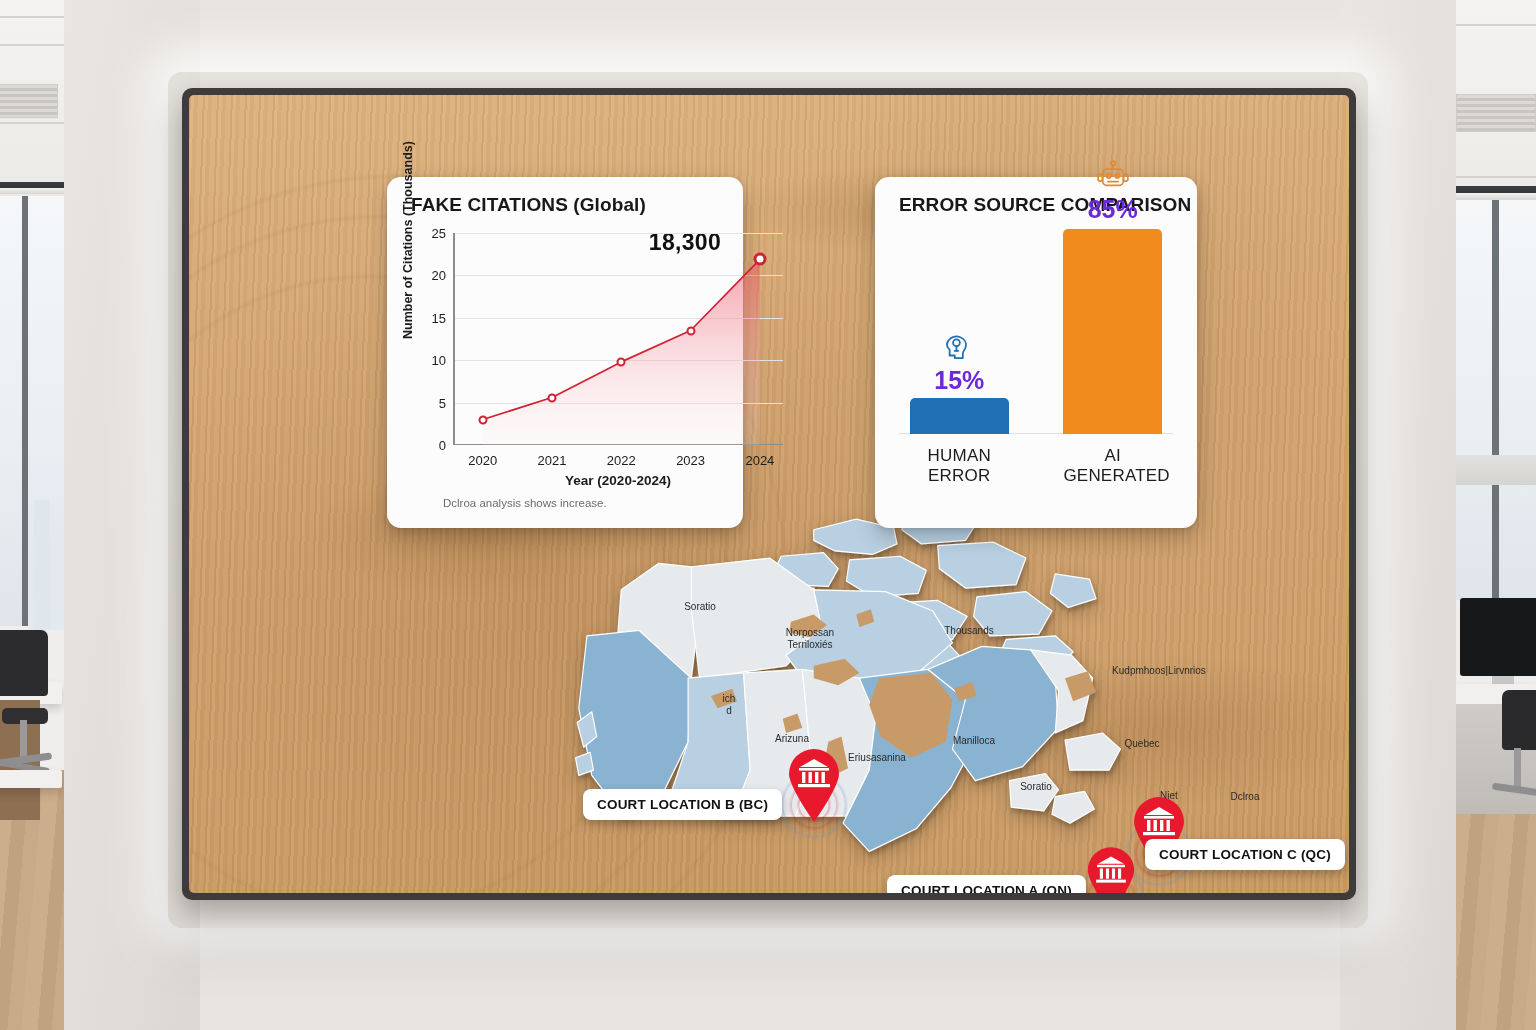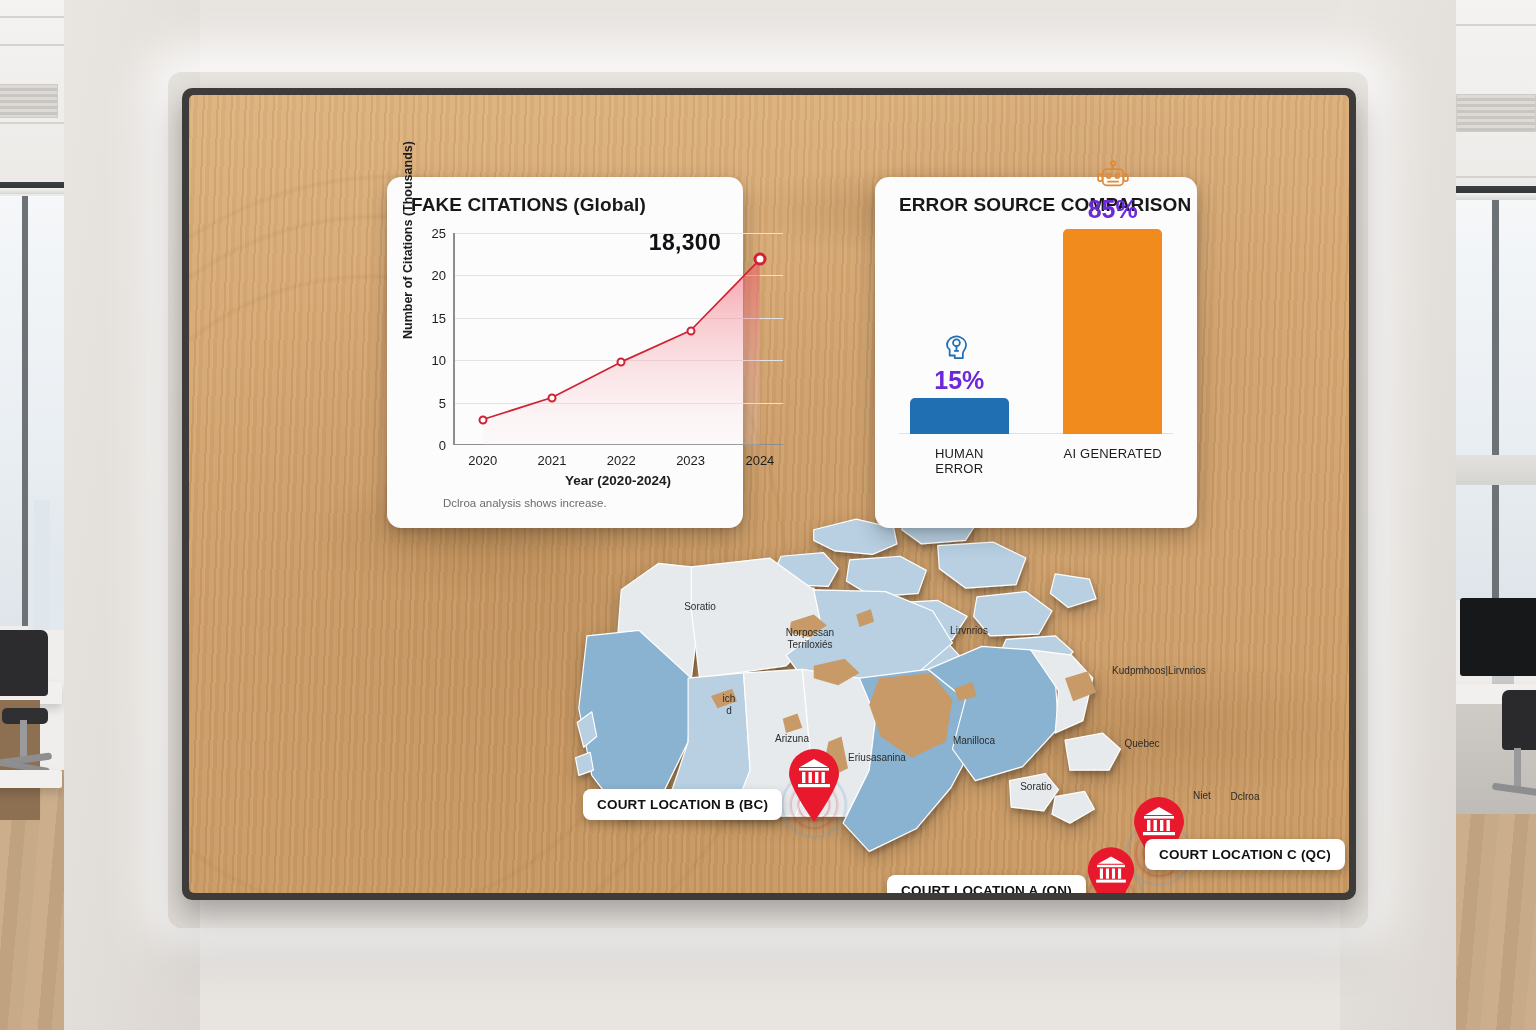--- a/index.html
+++ b/index.html
@@ -134,21 +134,21 @@
   .bc-base { position:absolute; left:0; right:0; bottom:42px; height:1.5px; background:#e0e0e0; }
   .bc-col { position:absolute; bottom:42px; width:36%; }
   .bc-bar { position:absolute; left:0; right:0; bottom:0; border-radius:5px 5px 0 0; }
   .bc-pct {
     position:absolute; left:0; right:0; text-align:center;
     font-size:25px; font-weight:bold; color:#6d28d9;
   }
   .bc-icon { position:absolute; left:0; right:0; display:flex; justify-content:center; }
   .bc-cat {
     position:absolute; left:0; right:0; top:100%; margin-top:12px; text-align:center;
-    font-size:13px; color:#1c1c1c; letter-spacing:.2px;
+    font-size:17px; color:#1c1c1c; letter-spacing:.2px;
   }
 
   
   .map-wrap { position:absolute; left:380px; top:410px; width:620px; height:380px; }
   .map-svg { position:absolute; inset:0; width:100%; height:100%;
              filter:drop-shadow(0 6px 9px rgba(0,0,0,.22)); }
   .map-label {
     position:absolute; transform:translate(-50%,-50%);
     font-size:10px; color:#2b2b2b; white-space:nowrap; pointer-events:none;
     font-family:"Liberation Sans", sans-serif;
@@ -301,29 +301,29 @@
           <path fill="#c79a68" stroke="none" d="M472 208 L494 200 L500 216 L478 222 Z"></path>
 
           <path fill="#c79a68" stroke="none" d="M380 196 L444 190 L470 220 L462 268 L420 286 L382 262 L368 226 Z"></path>
 
           <path fill="#c79a68" stroke="none" d="M608 196 L636 188 L646 212 L618 222 Z"></path>
         </g>
       </svg>
 
       <div class="map-label" style="left:131px;top:101px;">Soratio</div>
       <div class="map-label two" style="left:241px;top:133px;">Norpossan<br>Terriloxiés</div>
-      <div class="map-label" style="left:400px;top:125px;">Lirvnrios</div>
+      <div class="map-label" style="left:400px;top:125px;">Thousands</div>
       <div class="map-label" style="left:590px;top:165px;">Kudpmhoos|Lirvnrios</div>
       <div class="map-label two" style="left:160px;top:199px;">ich<br>d</div>
       <div class="map-label" style="left:223px;top:233px;">Arizuna</div>
       <div class="map-label" style="left:308px;top:252px;">Eriusasanina</div>
       <div class="map-label" style="left:405px;top:235px;">Manilloca</div>
       <div class="map-label" style="left:573px;top:238px;">Quebec</div>
       <div class="map-label" style="left:467px;top:281px;">Soratio</div>
-      <div class="map-label" style="left:633px;top:290px;">Niet</div>
+      <div class="map-label" style="left:600px;top:290px;">Niet</div>
       <div class="map-label" style="left:676px;top:291px;">Dclroa</div>
 
       <div class="pin" style="left:245px;top:322px;">
         <div class="pin-pulse"></div>
         <svg class="pin-body" width="56" height="74" viewBox="0 0 56 74">
           <path d="M28 73 C28 73 53 38 53 25 A25 25 0 0 0 3 25 C3 38 28 73 28 73 Z" fill="#e8192c"></path>
           <g fill="#ffffff">
             <polygon points="28,10 42,18 14,18"></polygon>
             <rect x="13" y="19" width="30" height="2.6"></rect>
             <rect x="16" y="23" width="3.4" height="11"></rect>

